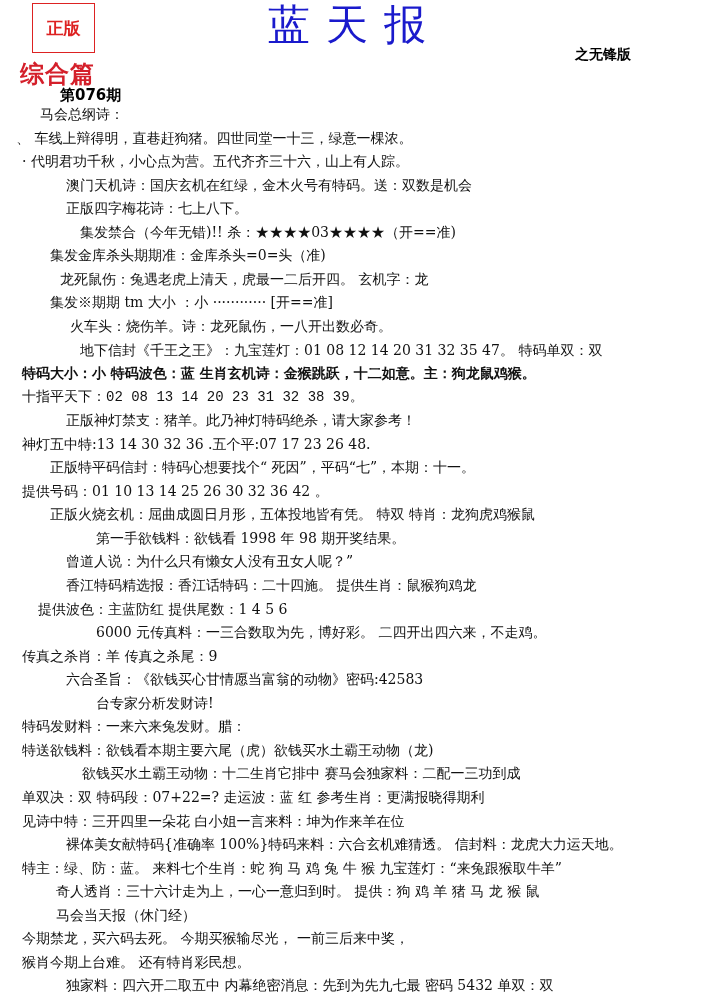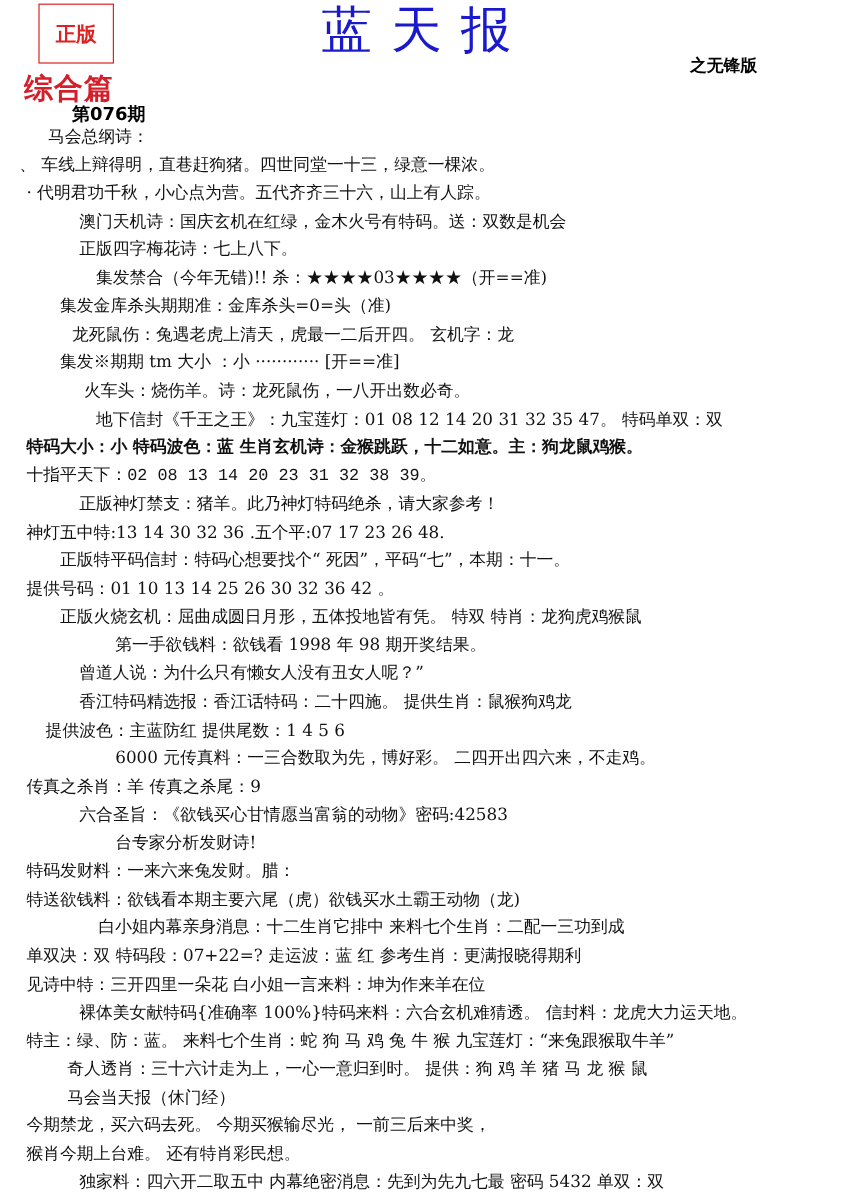--- a/index.html
+++ b/index.html
@@ -50,21 +50,21 @@
     <div class="line" style="left: 96px; top: 527.9px;">第一手欲钱料：欲钱看 1998 年 98 期开奖结果。</div>
     <div class="line" style="left: 66px; top: 551.45px;">曾道人说：为什么只有懒女人没有丑女人呢？”</div>
     <div class="line" style="left: 66px; top: 575px;">香江特码精选报：香江话特码：二十四施。 提供生肖：鼠猴狗鸡龙</div>
     <div class="line" style="left: 22px; top: 598.55px; margin-left: 16px;">提供波色：主蓝防红 提供尾数：1 4 5 6</div>
     <div class="line" style="left: 96px; top: 622.1px;">6000 元传真料：一三合数取为先，博好彩。 二四开出四六来，不走鸡。</div>
     <div class="line" style="left: 22px; top: 645.65px;">传真之杀肖：羊 传真之杀尾：9</div>
     <div class="line" style="left: 66px; top: 669.2px;">六合圣旨：《欲钱买心甘情愿当富翁的动物》密码:42583</div>
     <div class="line" style="left: 96px; top: 692.75px;">台专家分析发财诗!</div>
     <div class="line" style="left: 22px; top: 716.3px;">特码发财料：一来六来兔发财。腊：</div>
     <div class="line" style="left: 22px; top: 739.85px;">特送欲钱料：欲钱看本期主要六尾（虎）欲钱买水土霸王动物（龙)</div>
-    <div class="line" style="left: 82px; top: 763.4px;">白小姐内幕亲身消息：十二生肖它排中 来料七个生肖：二配一三功到成</div>
+    <div class="line" style="left: 82px; top: 763.4px;">欲钱买水土霸王动物：十二生肖它排中 赛马会独家料：二配一三功到成</div>
     <div class="line" style="left: 22px; top: 786.95px;">单双决：双 特码段：07+22=? 走运波：蓝 红 参考生肖：更满报晓得期利</div>
     <div class="line" style="left: 22px; top: 810.5px;">见诗中特：三开四里一朵花 白小姐一言来料：坤为作来羊在位</div>
     <div class="line" style="left: 66px; top: 834.05px;">裸体美女献特码{准确率 100%}特码来料：六合玄机难猜透。 信封料：龙虎大力运天地。</div>
     <div class="line" style="left: 22px; top: 857.6px;">特主：绿、防：蓝。 来料七个生肖：蛇 狗 马 鸡 兔 牛 猴 九宝莲灯：“来兔跟猴取牛羊”</div>
     <div class="line" style="left: 56px; top: 881.15px;">奇人透肖：三十六计走为上，一心一意归到时。 提供：狗 鸡 羊 猪 马 龙 猴 鼠</div>
     <div class="line" style="left: 56px; top: 904.7px;">马会当天报（休门经）</div>
     <div class="line" style="left: 22px; top: 928.25px;">今期禁龙，买六码去死。 今期买猴输尽光， 一前三后来中奖，</div>
     <div class="line" style="left: 22px; top: 951.8px;">猴肖今期上台难。 还有特肖彩民想。</div>
     <div class="line" style="left: 66px; top: 975.35px;">独家料：四六开二取五中 内幕绝密消息：先到为先九七最 密码 5432 单双：双</div>
   </div>

